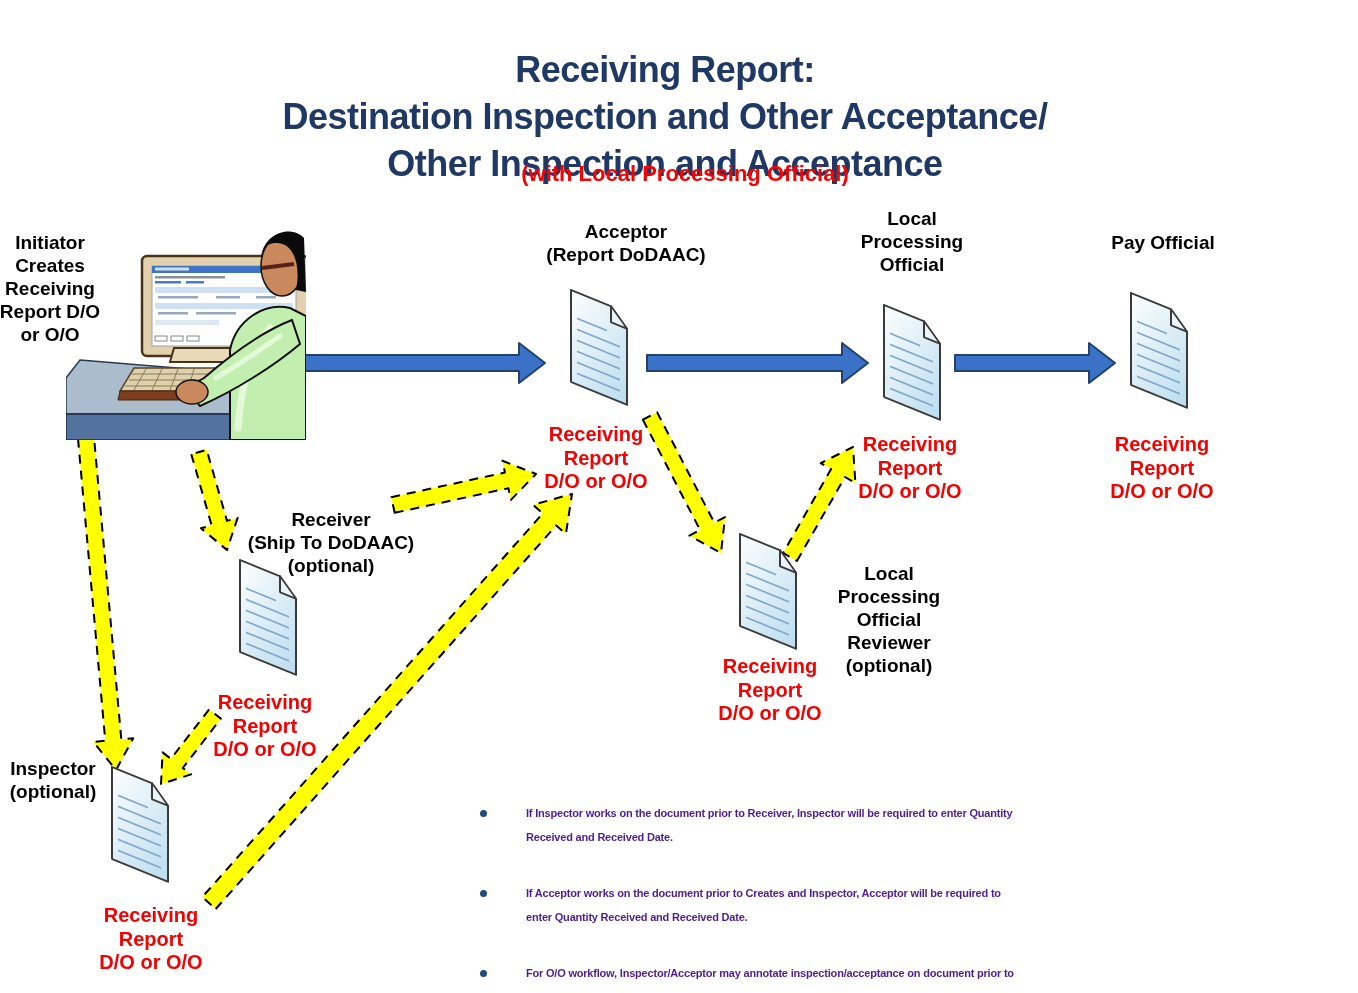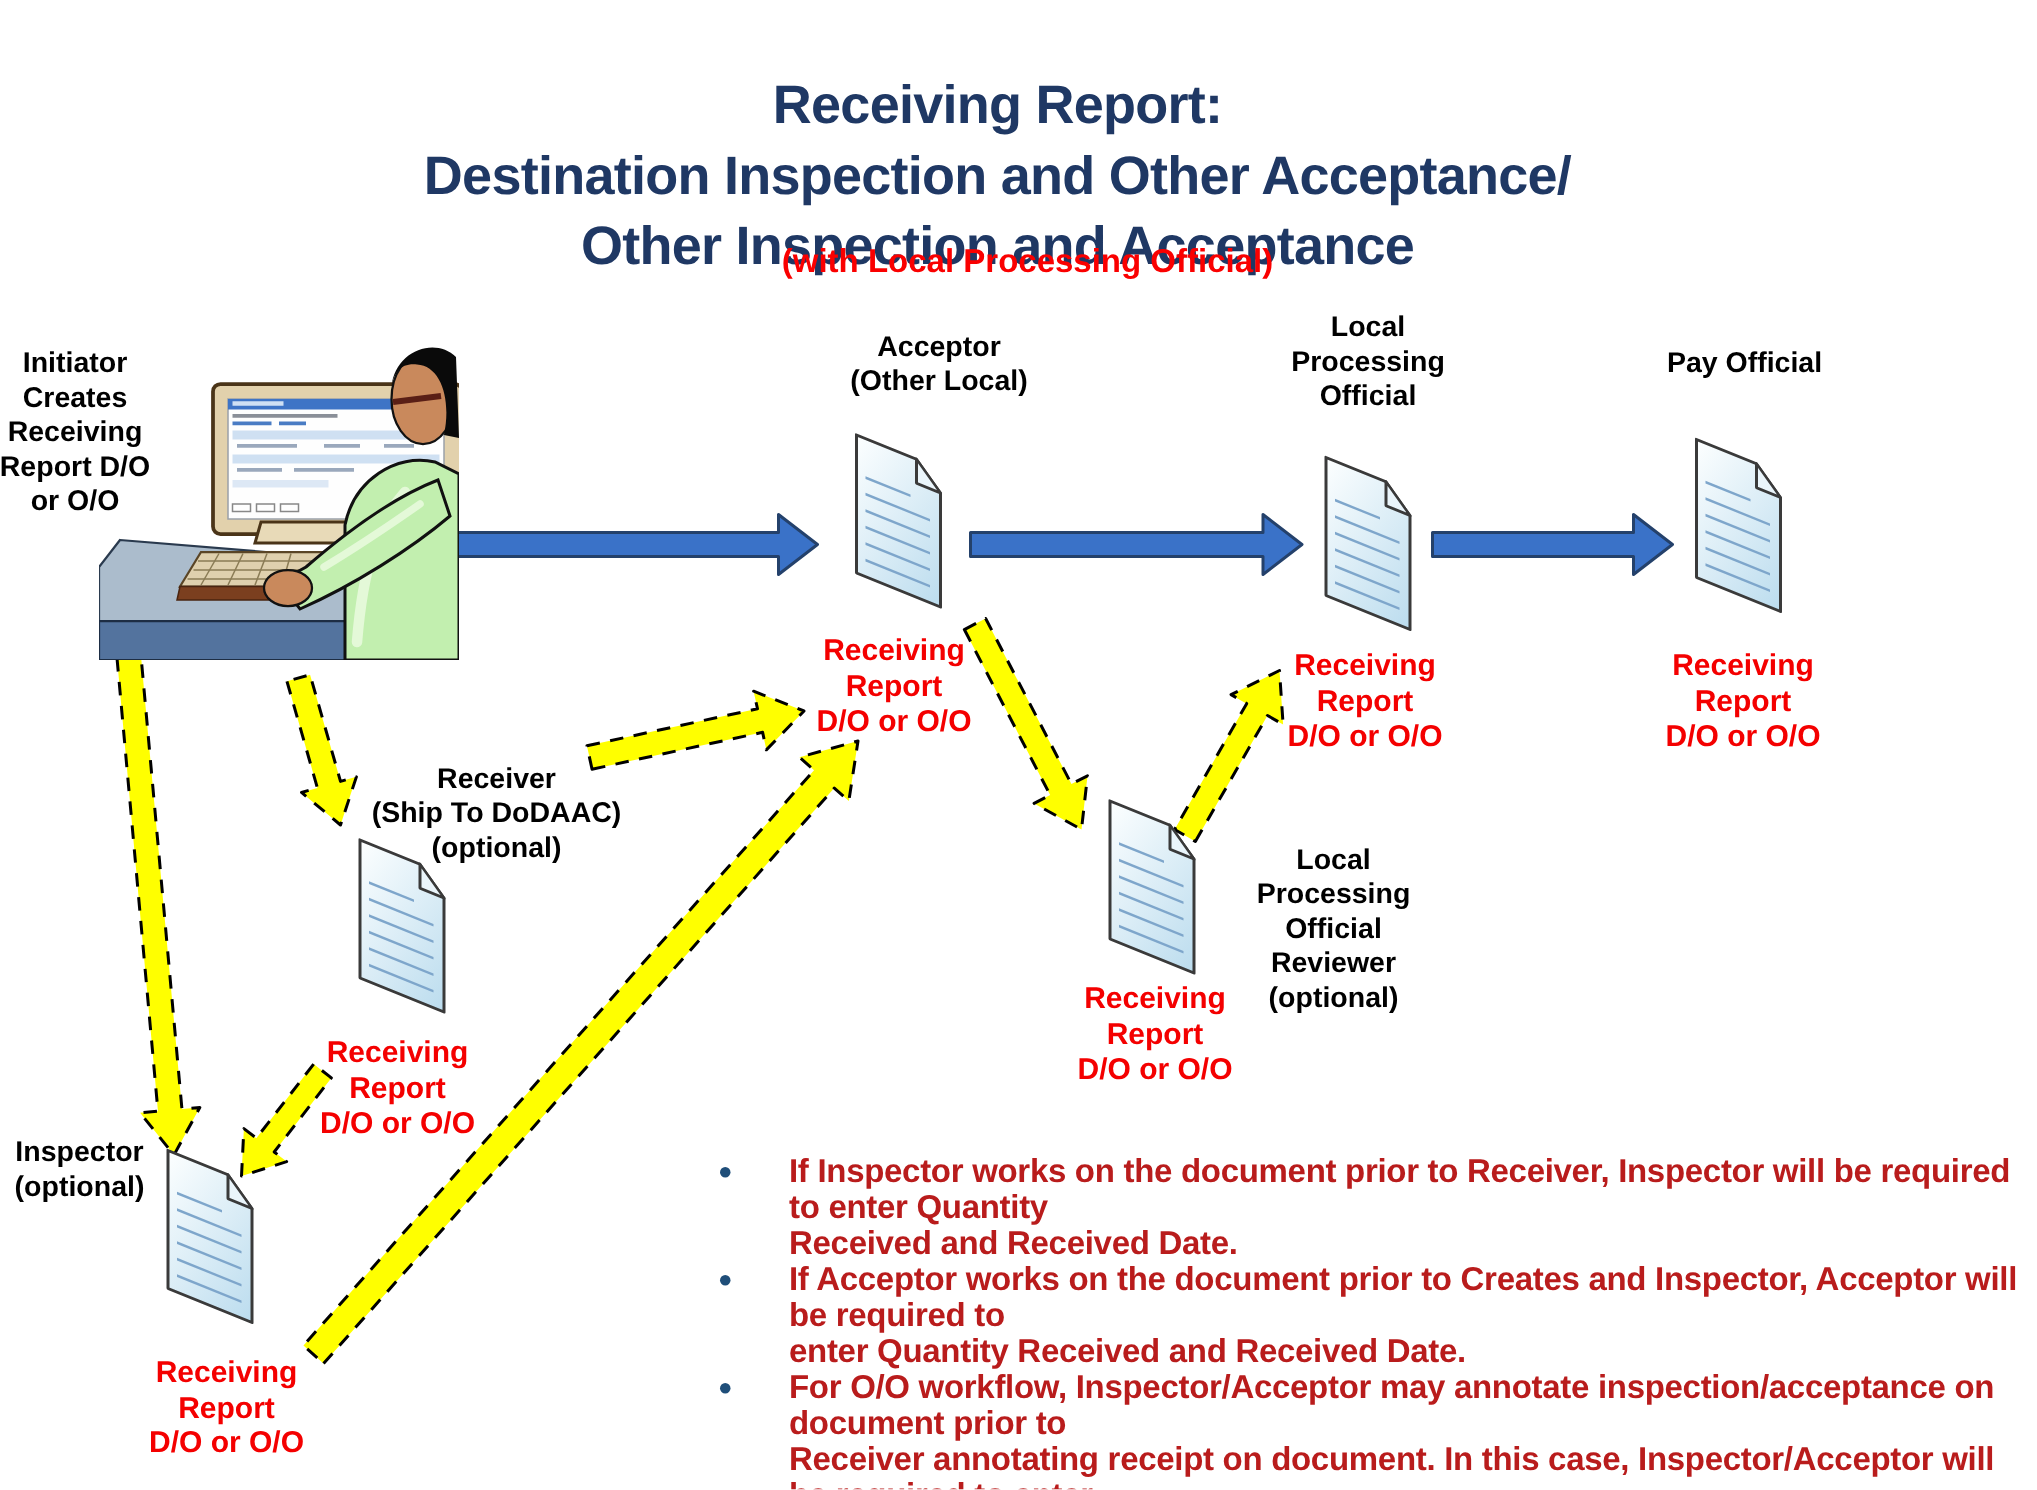--- a/index.html
+++ b/index.html
@@ -11,22 +11,22 @@
          line-height:47px;color:#1F3864;white-space:pre-line;letter-spacing:-0.5px;margin-top:40px;}
   .subtitle{width:1330px;left:0;top:161px;text-align:center;font-weight:bold;font-size:22px;
          color:#FA0000;padding-left:20px;}
   .lbl{font-weight:bold;color:#000;text-align:center;white-space:pre-line;
        font-size:19px;line-height:23px;}
   .red{font-weight:bold;color:#F40000;text-align:center;white-space:pre-line;
        font-size:20px;line-height:23.5px;}
   .doc{width:70px;height:132px;}
   svg.layer{position:absolute;left:0;top:0;width:1358px;height:993px;pointer-events:none;}.z2{z-index:2}.z3{z-index:3}.z4{z-index:4}
   .notes{position:absolute;left:526px;top:769px;width:832px;margin:0;padding:0;list-style:none;z-index:4;}
-  .notes li{position:relative;font-weight:bold;color:#b91c1c;font-size:22px;line-height:24px;
-            letter-spacing:-0.2px;white-space:pre-line;}
+  .notes li{position:relative;font-weight:bold;color:#4c1d95;font-size:11px;line-height:24px;
+            letter-spacing:-0.2px;white-space:pre-line;margin-top:32px;}
   .notes li::before{content:"";position:absolute;left:-46px;top:9px;width:7px;height:7px;
             border-radius:50%;background:#1F4E79;}
 </style>
 </head>
 <body>
 
 <div class="canvas">
 
   <svg width="0" height="0" style="position:absolute" aria-hidden="true">
     <defs>
@@ -139,21 +139,21 @@
   <svg class="abs doc z3" style="left:735px;top:531px">
       <use href="#docsym"></use>
     </svg>
 
   <div class="abs lbl ctr z4" style="left:50px;top:231px">Initiator
 Creates
 Receiving
 Report D/O
 or O/O</div>
   <div class="abs lbl ctr z4" style="left:626px;top:220px">Acceptor
-(Other Local)</div>
+(Report DoDAAC)</div>
   <div class="abs lbl ctr z4" style="left:912px;top:207px">Local
 Processing
 Official</div>
   <div class="abs lbl ctr z4" style="left:1163px;top:231px">Pay Official</div>
   <div class="abs lbl ctr z4" style="left:331px;top:508px">Receiver
 (Ship To DoDAAC)
 (optional)</div>
   <div class="abs lbl ctr z4" style="left:53px;top:757px">Inspector
 (optional)</div>
   <div class="abs lbl ctr z4" style="left:889px;top:562px">Local

